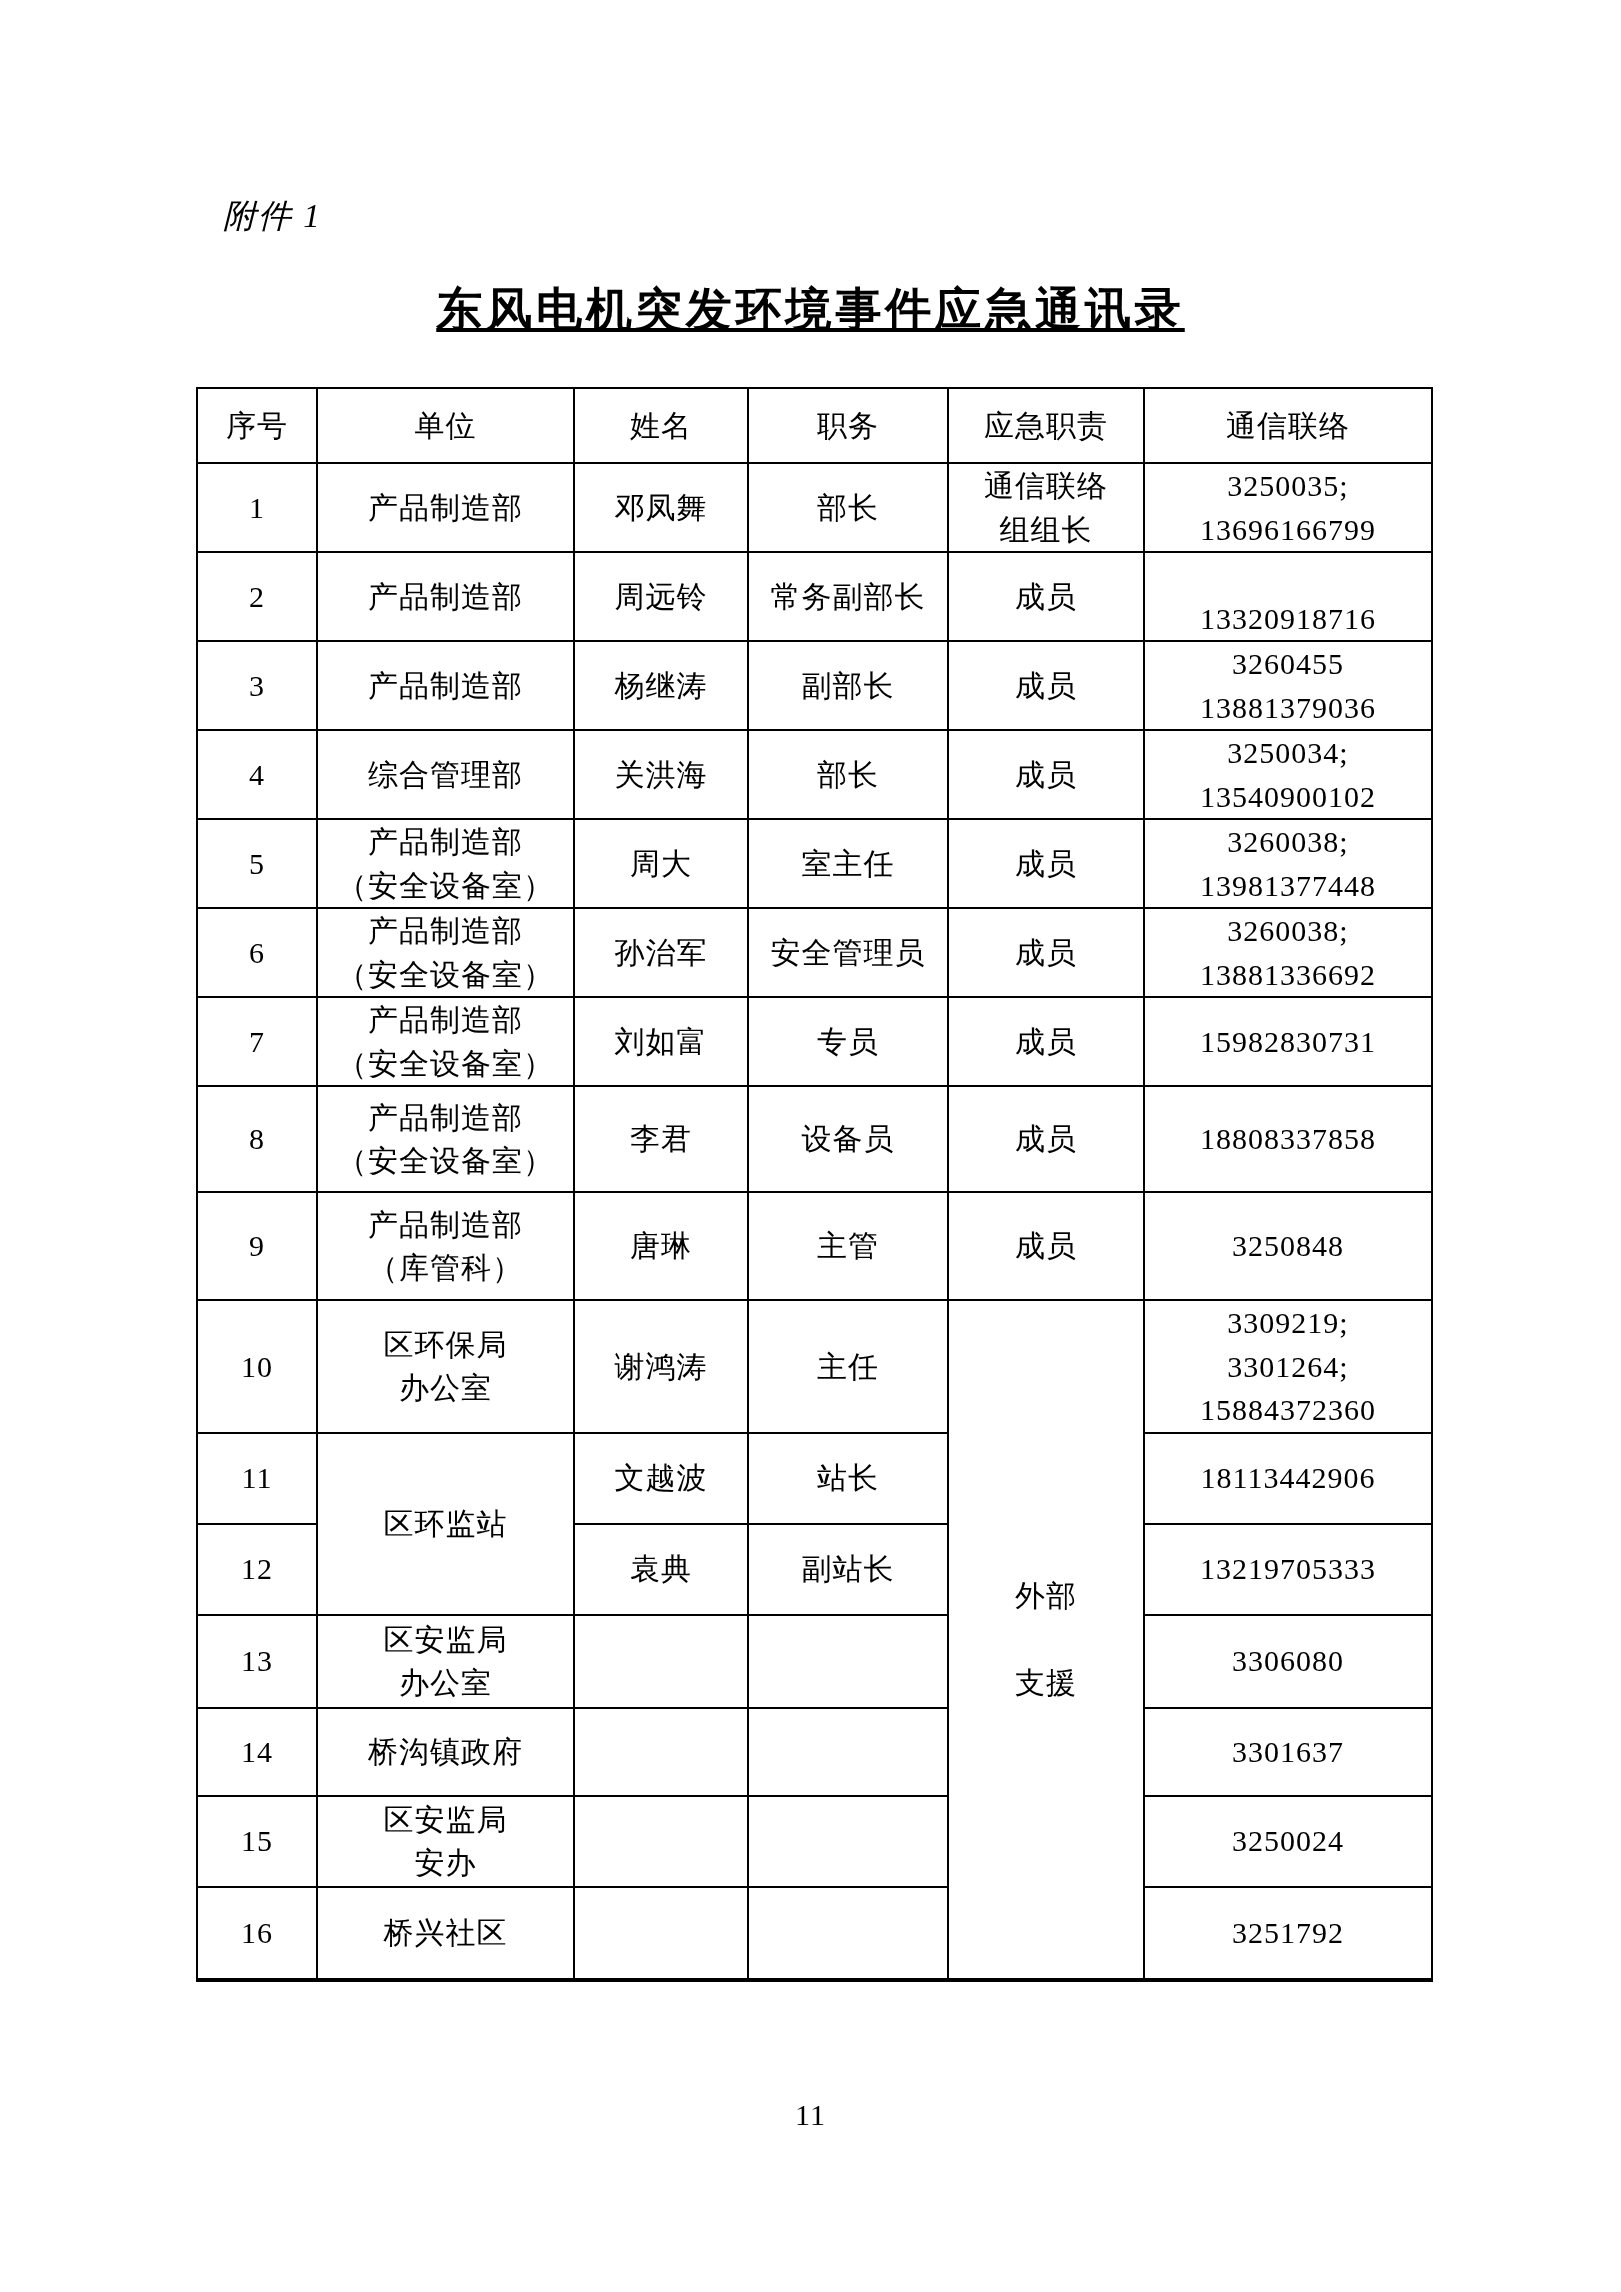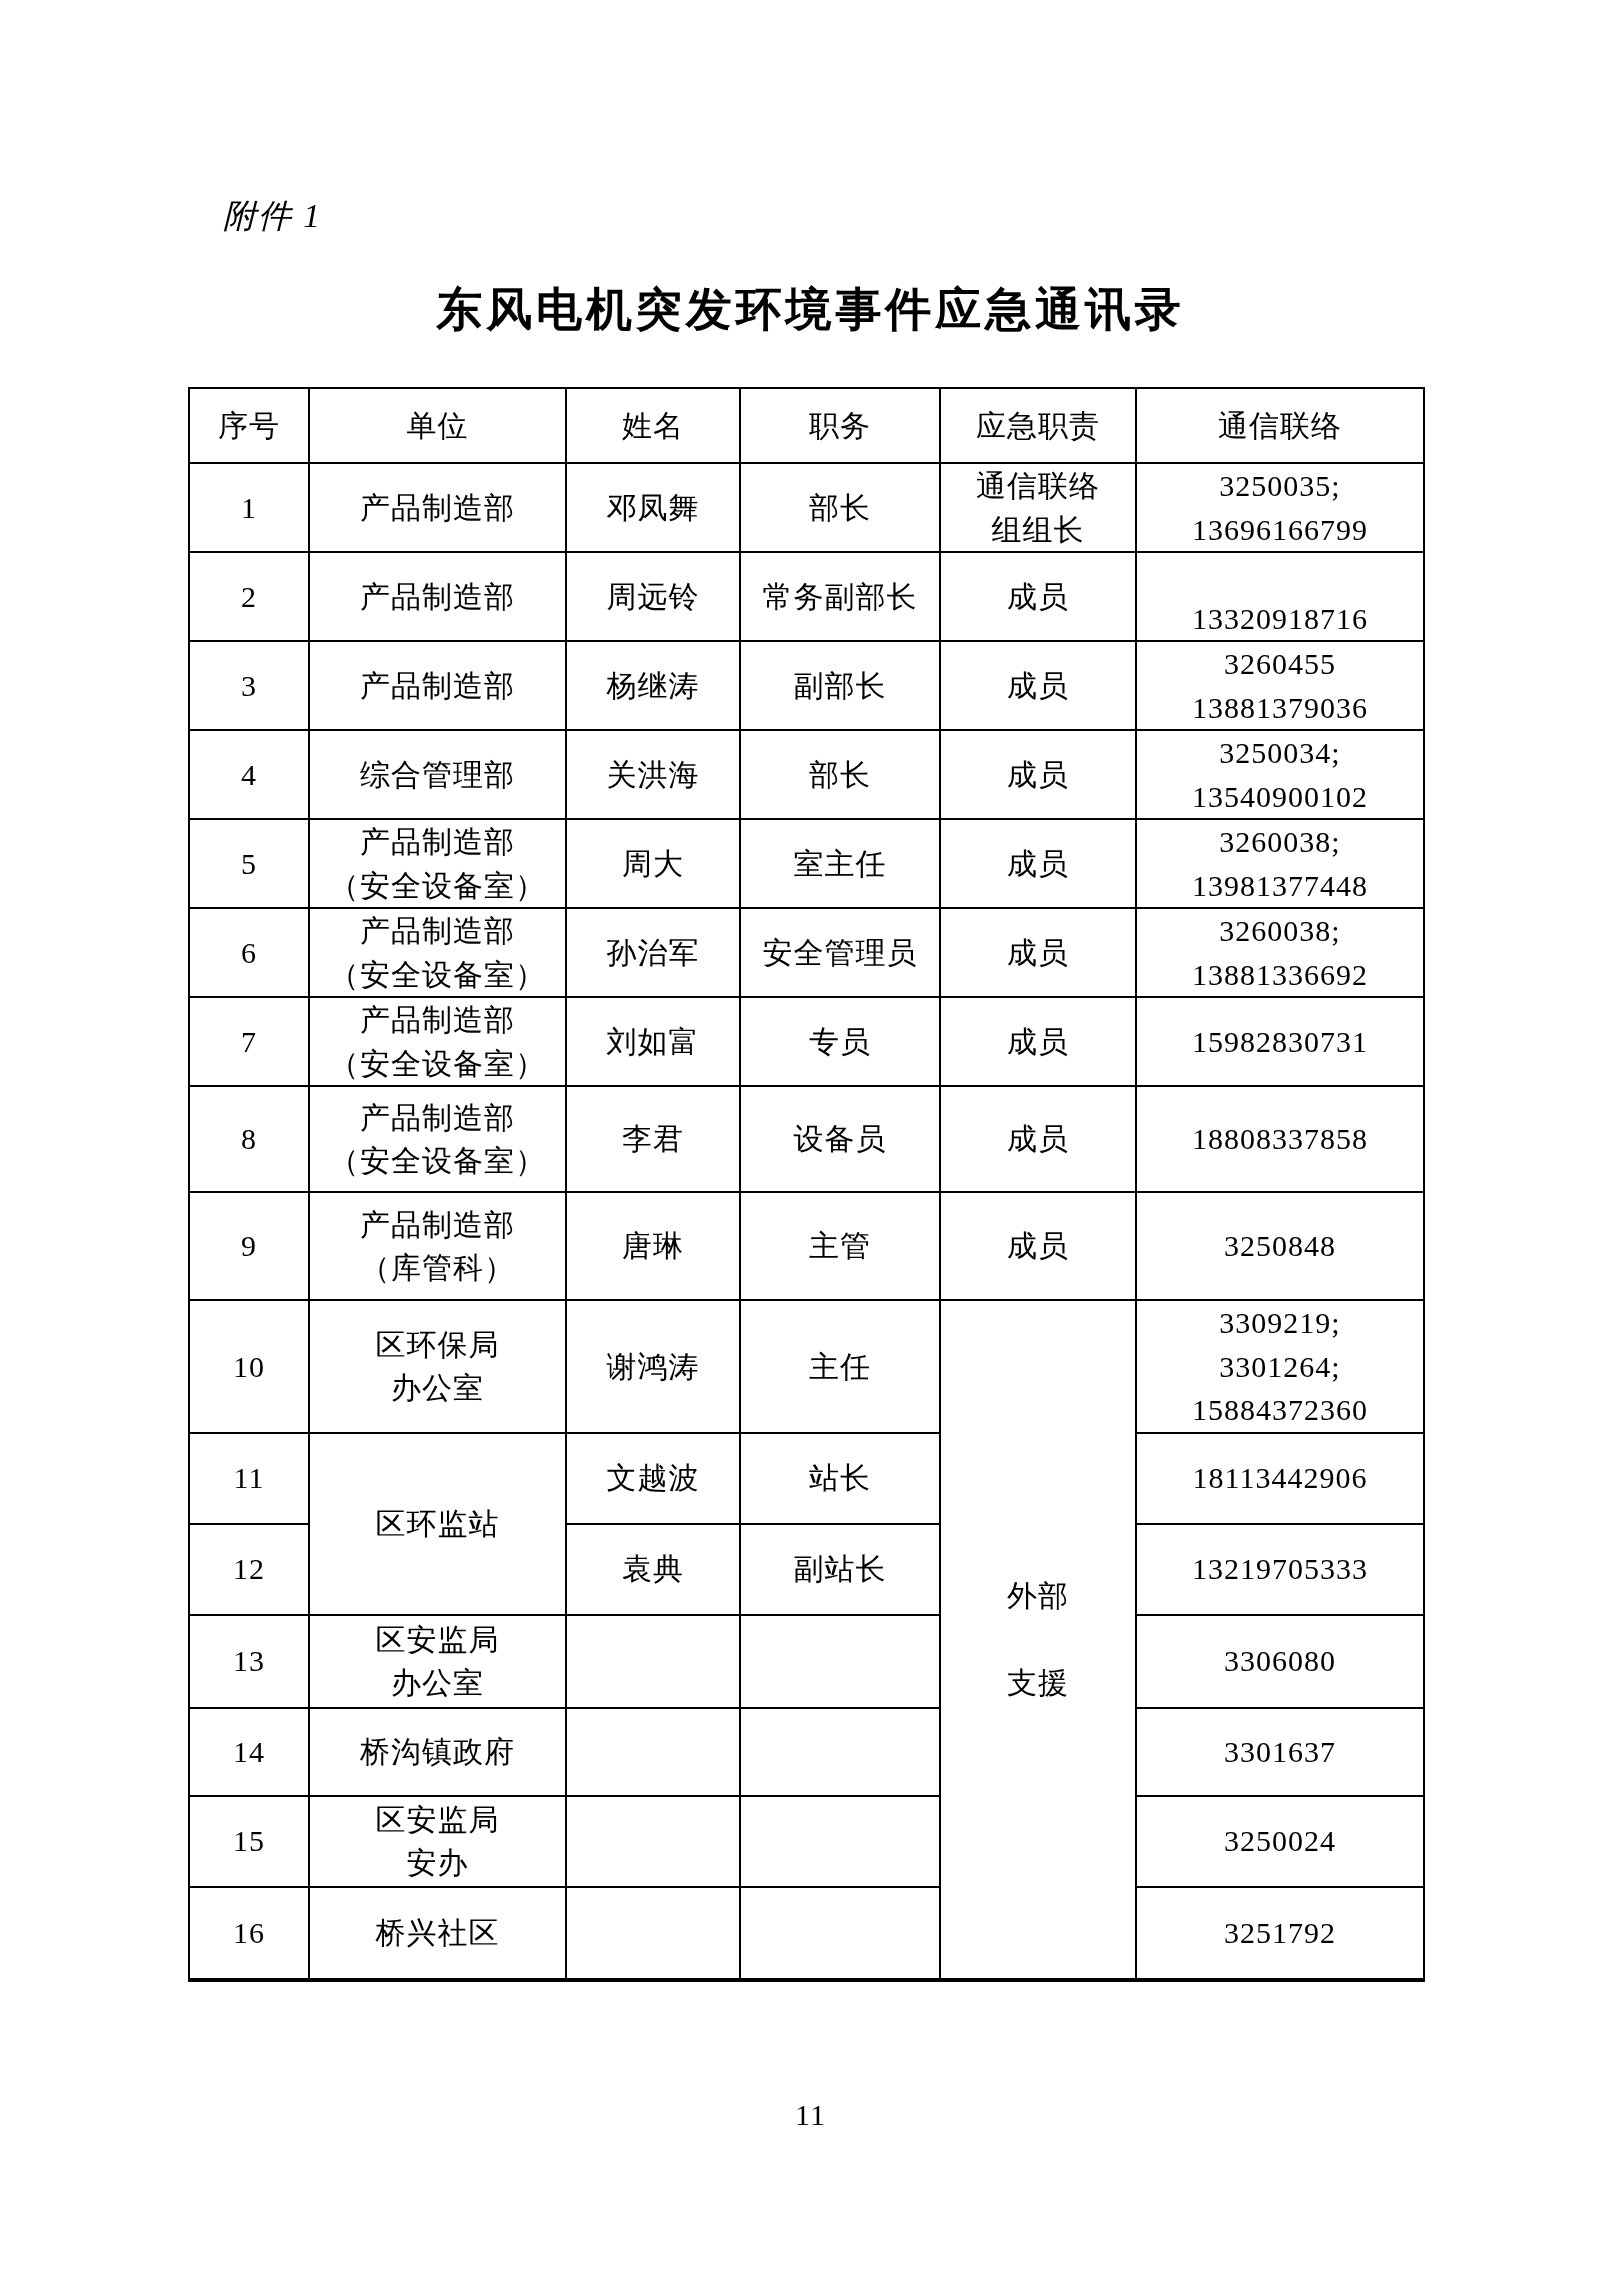--- a/index.html
+++ b/index.html
@@ -26,24 +26,25 @@
   }
   .doc-title {
     position: absolute;
     left: 0;
     top: 279px;
     width: 100%;
     text-align: center;
     font-size: 46px;
     font-weight: bold;
     letter-spacing: 3.9px;
+    text-decoration: underline;
   }
   table.contact {
     position: absolute;
-    left: 188px;
+    left: 196px;
     top: 387px;
     width: 1235px;
     border-collapse: collapse;
     table-layout: fixed;
     border: 2.9px solid #000;
     border-bottom-width: 4.9px;
     padding-left: 40px;
   }
   table.contact th,
   table.contact td {

